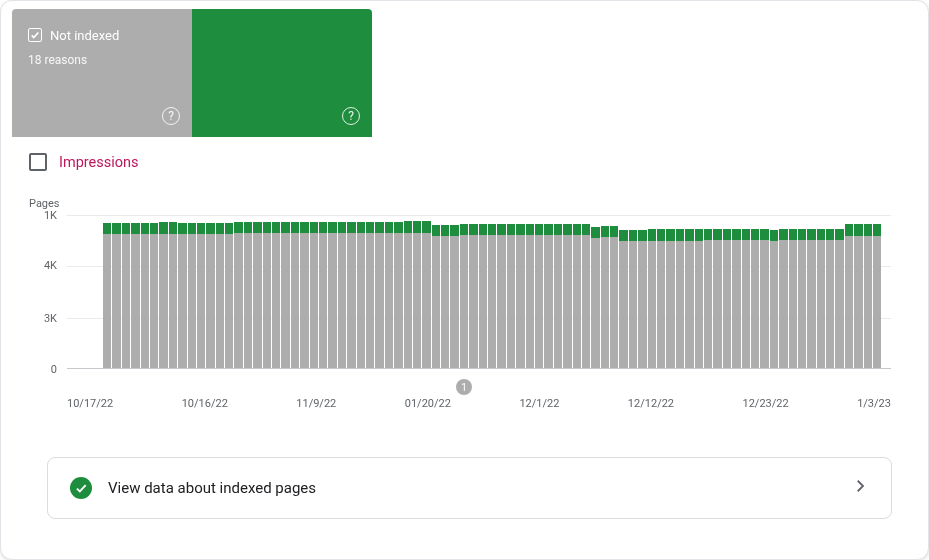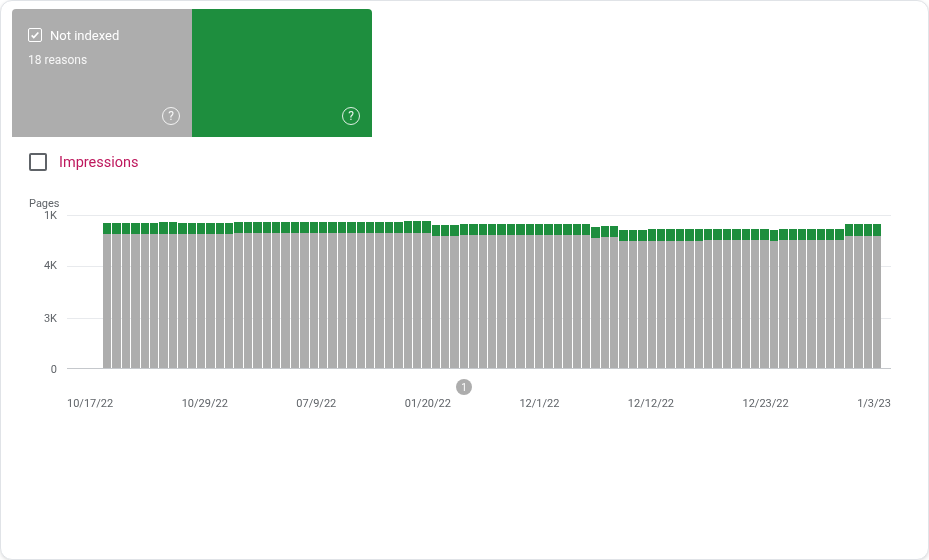--- a/index.html
+++ b/index.html
@@ -514,24 +514,37 @@
         </div>
       <div class="baseline"></div>
     </div>
 
     <div class="annotation-dot">
       <span>1</span>
     </div>
 
     <div class="x-axis" id="xaxis">
         <span>10/17/22</span>
-        <span>10/29/22</span>
-        <span>07/9/22</span>
+        <span>10/16/22</span>
+        <span>11/9/22</span>
         <span>01/20/22</span>
         <span>12/1/22</span>
         <span>12/12/22</span>
         <span>12/23/22</span>
         <span>1/3/23</span>
       </div>
   </div>
 
+  <div class="insight-row">
+    <span class="insight-icon">
+      <svg viewBox="0 0 24 24" fill="none" stroke="#fff" stroke-width="3.2">
+          <polyline points="5,13 10,18 20,7"></polyline>
+        </svg>
+    </span>
+    <span class="insight-label">View data about indexed pages</span>
+    <span class="chev">
+      <svg width="18" height="18" viewBox="0 0 24 24" fill="none" stroke="#5f6368" stroke-width="2.4">
+          <polyline points="9,5 16,12 9,19"></polyline>
+        </svg>
+    </span>
+  </div>
 
 </div>
 
 </body></html>

